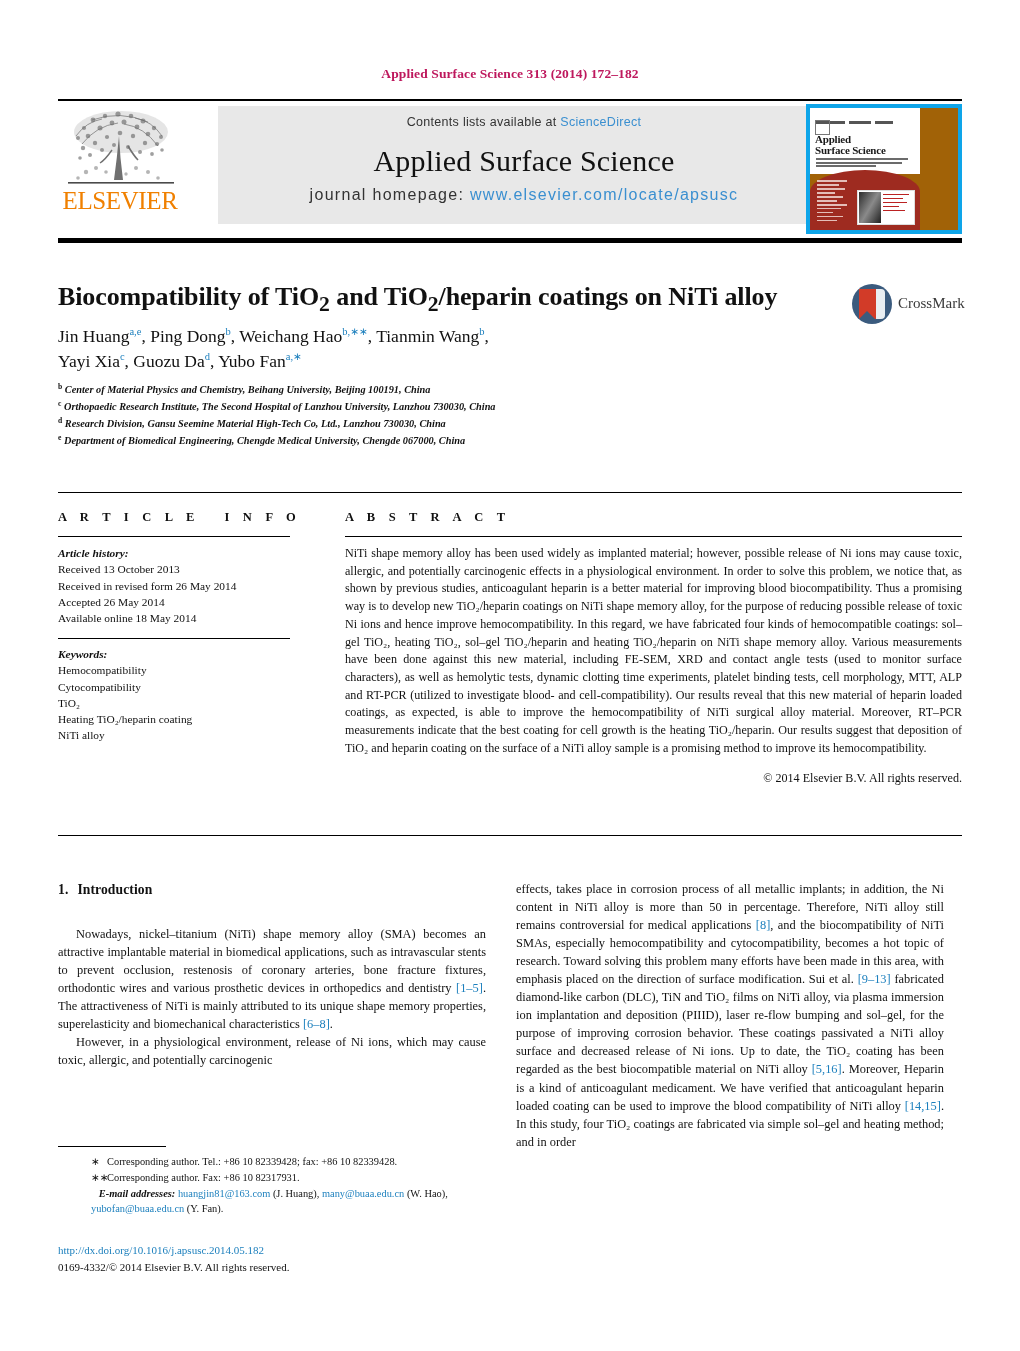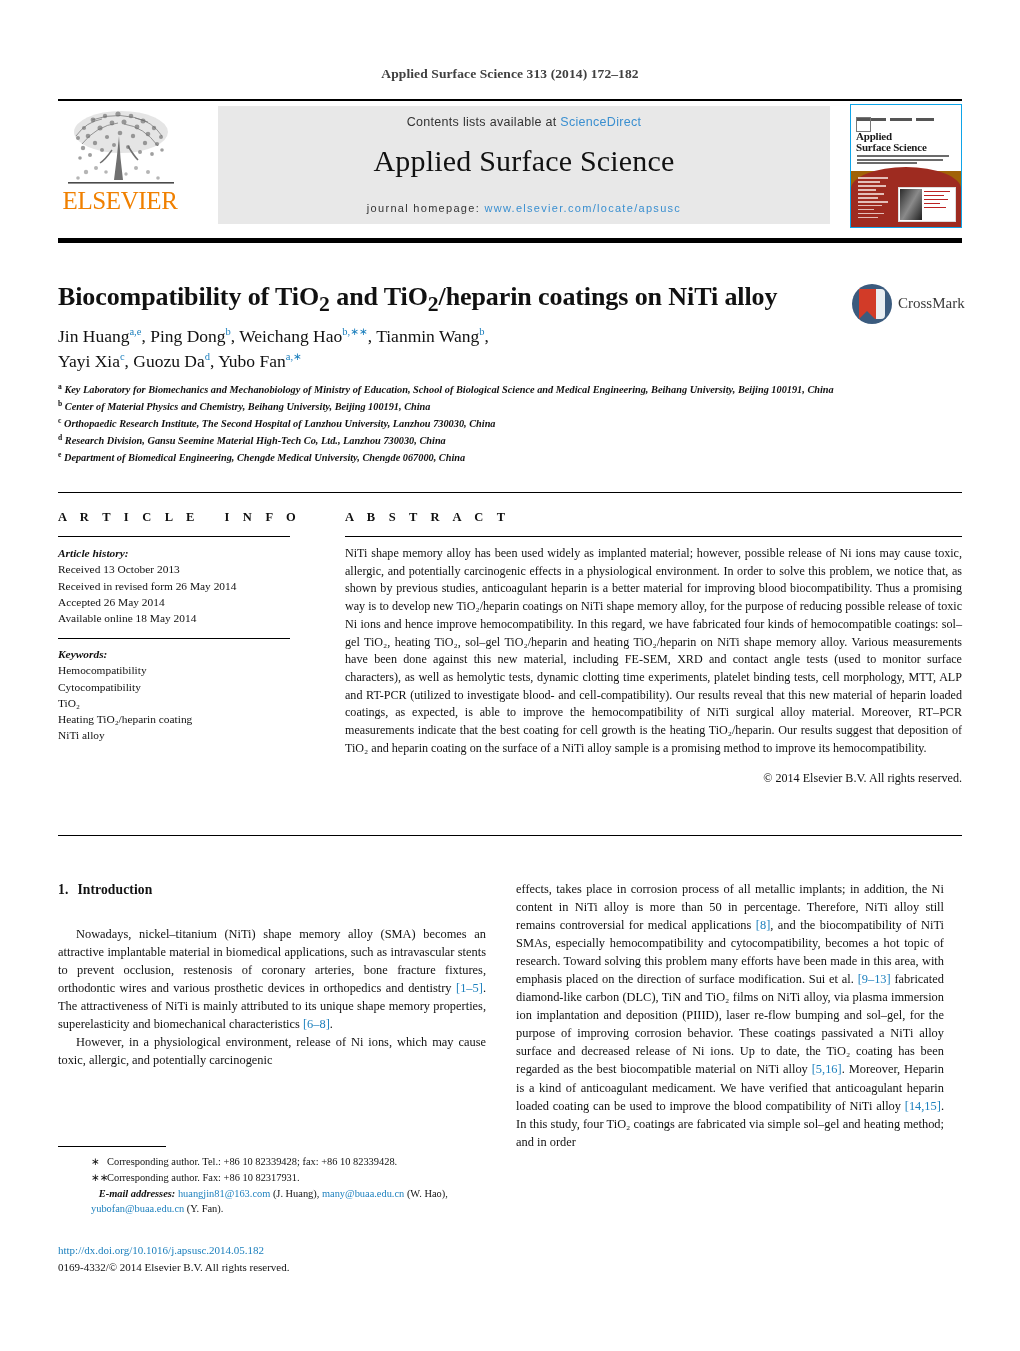--- a/index.html
+++ b/index.html
@@ -25,21 +25,21 @@
   
   .runhead {
     position: absolute;
     top: 66px;
     left: 0;
     width: 1020px;
     text-align: center;
     font-family: "Liberation Serif", serif;
     font-weight: bold;
     font-size: 13.5px;
-    color: #404040;
+    color: #be185d;
     letter-spacing: 0.1px;
   }
   .rule-top {
     position: absolute;
     top: 99px;
     left: 58px;
     width: 904px;
     height: 1.6px;
     background: #000;
   }
@@ -109,43 +109,44 @@
     left: 0;
     width: 612px;
     text-align: center;
     font-family: "Liberation Serif", serif;
     font-size: 30px;
     color: #111;
     letter-spacing: 0.2px;
   }
   .homepage-line {
     position: absolute;
-    top: 96px;
+    top: 80px;
     left: 0;
     width: 612px;
     text-align: center;
     font-family: "Liberation Sans", sans-serif;
-    font-size: 11px;
+    font-size: 16px;
     color: #333;
     letter-spacing: 1.3px;
   }
   .homepage-line .url {
     color: #3a8fd0;
   }
 
   
   .cover {
     position: absolute;
     right: 0;
     top: 0;
     width: 110px;
     height: 122px;
     background: #a16207;
-    border: 1px solid #0ea5e9;
+    border: 4px solid #0ea5e9;
     overflow: hidden;
+    padding-left: 38px;
   }
   .cover-top {
     position: absolute;
     left: 0; top: 0; width: 110px; height: 66px;
     background: #fff;
   }
   .cover-hdrbar {
     position: absolute;
     left: 5px; top: 4px; width: 100px; height: 7px;
   }
@@ -634,21 +635,20 @@
   <div class="authors">
     <div>
       <span>Jin Huang<sup>a,e</sup></span>, <span>Ping Dong<sup>b</sup></span>, <span>Weichang Hao<sup>b,∗∗</sup></span>, <span>Tianmin Wang<sup>b</sup></span>,
     </div>
     <div>
       <span>Yayi Xia<sup>c</sup></span>, <span>Guozu Da<sup>d</sup></span>, <span>Yubo Fan<sup>a,∗</sup></span>
     </div>
   </div>
 
   <div class="affils">
-    <div><sup>a</sup> <span>Key Laboratory for Biomechanics and Mechanobiology of Ministry of Education, School of Biological Science and Medical Engineering, Beihang University, Beijing 100191, China</span></div>
     <div><sup>b</sup> <span>Center of Material Physics and Chemistry, Beihang University, Beijing 100191, China</span></div>
     <div><sup>c</sup> <span>Orthopaedic Research Institute, The Second Hospital of Lanzhou University, Lanzhou 730030, China</span></div>
     <div><sup>d</sup> <span>Research Division, Gansu Seemine Material High-Tech Co, Ltd., Lanzhou 730030, China</span></div>
     <div><sup>e</sup> <span>Department of Biomedical Engineering, Chengde Medical University, Chengde 067000, China</span></div>
   </div>
 
   <div class="rule-info-top"></div>
   <div class="sec-head info-head">A R T I C L E &nbsp;&nbsp;I N F O</div>
   <div class="sec-head abs-head">A B S T R A C T</div>
   <div class="rule-info-under"></div>

